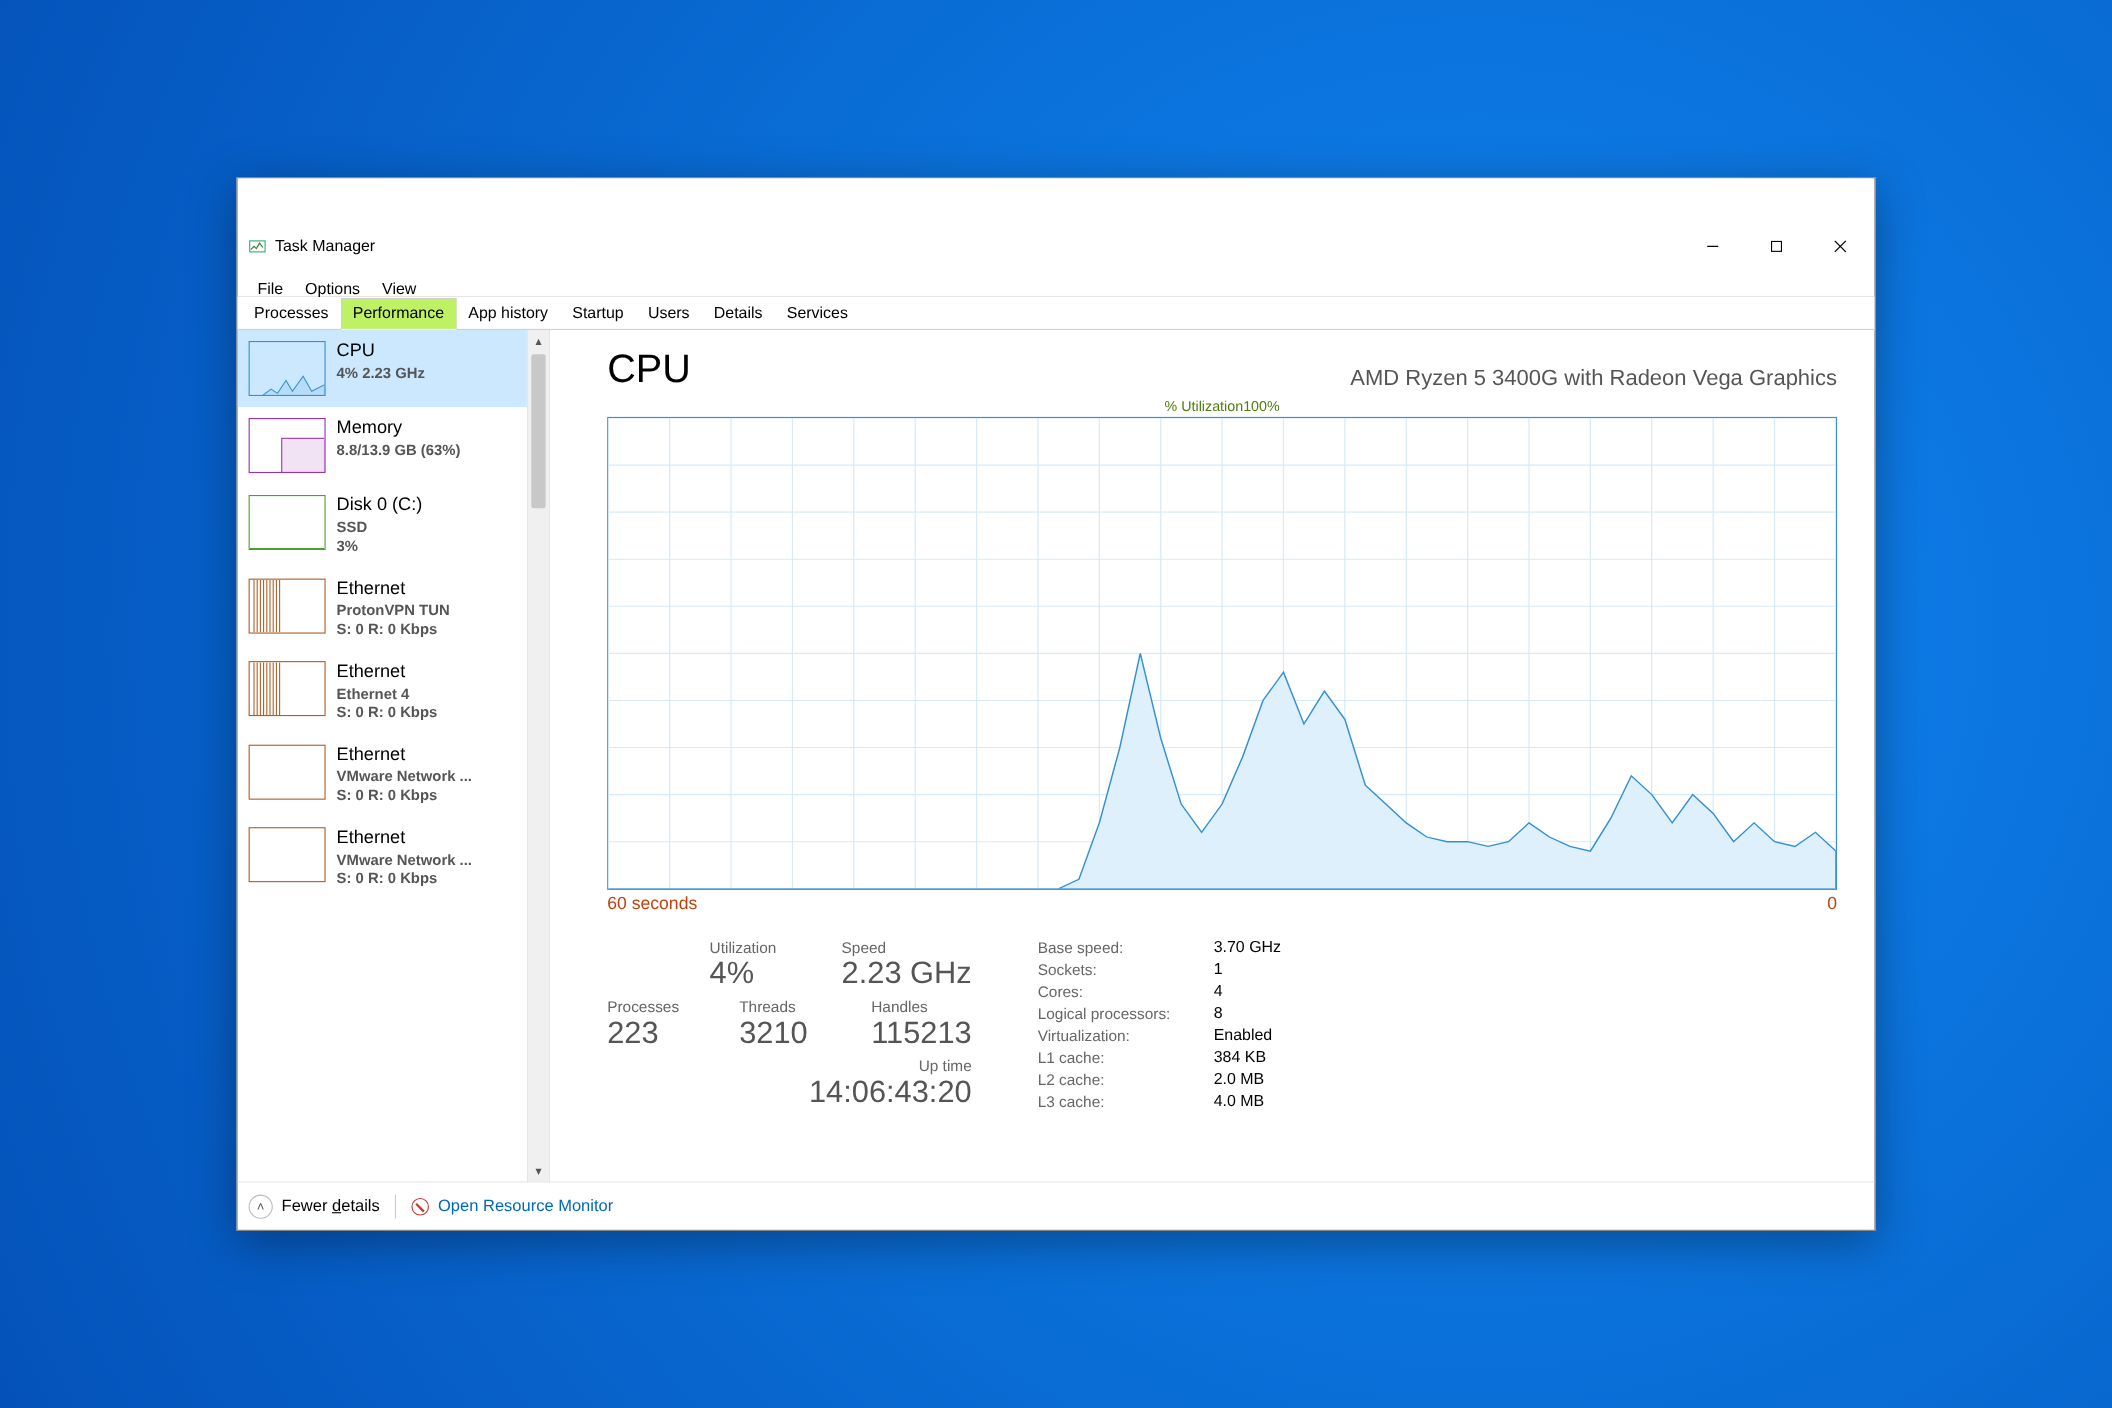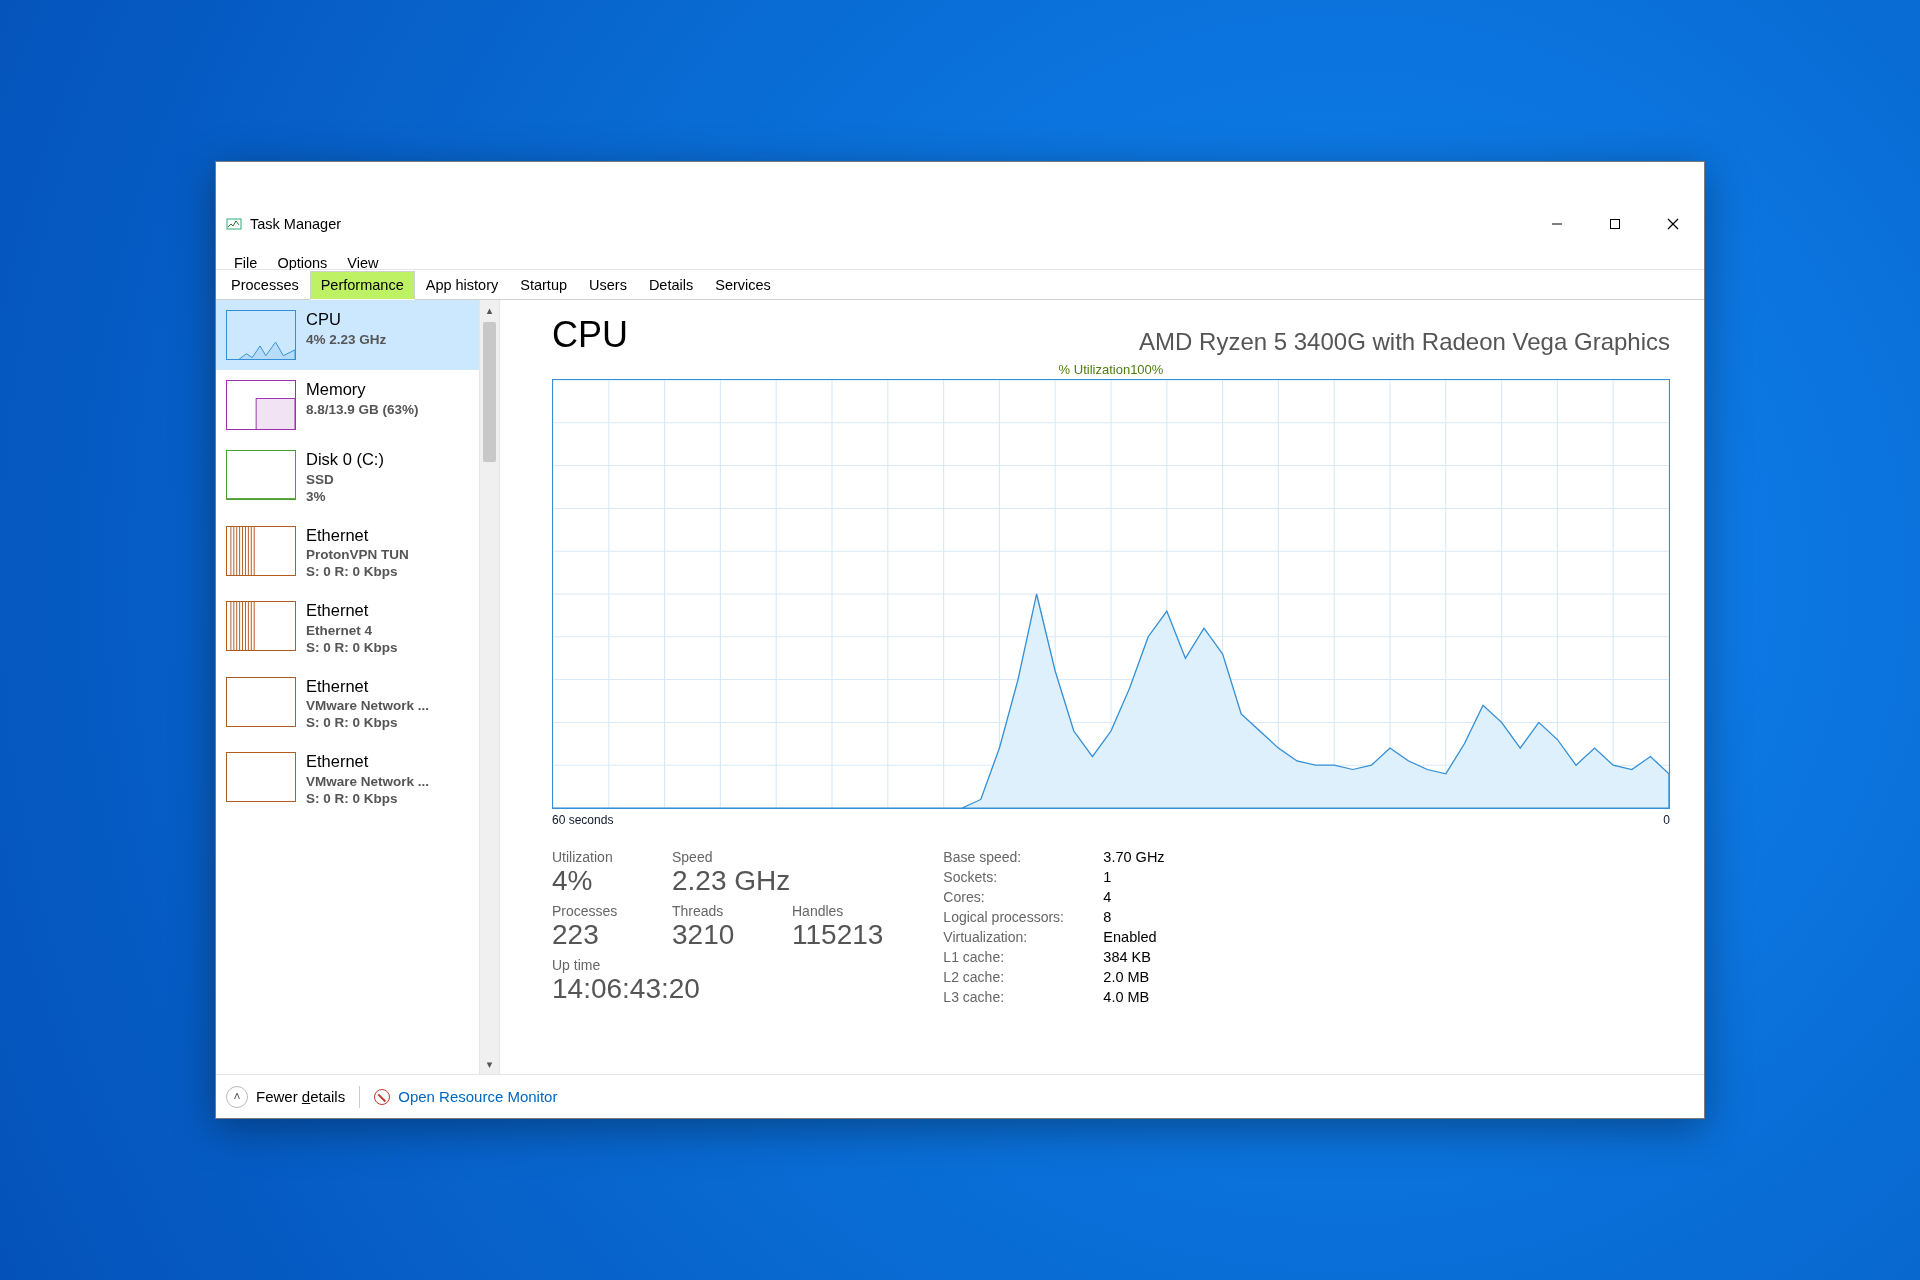--- a/index.html
+++ b/index.html
@@ -39,29 +39,29 @@
   .side-text .st-title { font-size: 16.5px; color:#000; line-height:1.2; }
   .side-text .st-sub { font-size: 13.5px; color:#555; line-height:1.25; margin-top:2px; white-space: pre-line; font-weight: bold; }
   .vscroll { width: 20px; background:#f0f0f0; display:flex; flex-direction:column; border-left:1px solid #e5e5e5;}
   .vscroll .arrow { height: 20px; display:flex; align-items:center; justify-content:center; color:#555; font-size:11px;}
   .vscroll .track { flex:1; position:relative; }
   .vscroll .grip { position:absolute; left:3px; right:3px; top:2px; height:140px; background:#c8c8c8; border-radius:2px;}
   
   .main { flex:1; padding: 14px 34px 0 52px; display:flex; flex-direction:column; min-width:0; }
   .main-header { display:flex; align-items:flex-end; justify-content:space-between; margin-bottom: 6px;}
   .main-header h1 { font-size: 36px; font-weight: 400; color:#000; }
-  .main-header .subtitle { font-size: 24px; color:#555; }
+  .main-header .subtitle { font-size: 20px; color:#555; }
   .chart-labels { display:flex; justify-content:center; font-size:13px; color:#4d7c0f; margin-bottom:2px;}
   .chart { border:1px solid #338fd6; height: 430px; position:relative; background:#fff; }
   .chart .grid line { stroke:#d8eaf7; stroke-width:1; }
   .chart .series { fill:#def0fb; stroke:#338fd6; stroke-width:1.2; }
-  .axis-labels { display:flex; justify-content:space-between; font-size:12px; color:#0f172a; margin-top:4px;}
+  .axis-labels { display:flex; justify-content:space-between; font-size:16px; color:#c2410c; margin-top:4px;}
   
   .stats { display:flex; gap: 60px; margin-top: 22px; }
-  .stats .col { display:flex; flex-direction:column; }
+  .stats .col { display:flex; flex-direction:column;align-items:flex-end; }
   .klabel { font-size:14px; color:#666; }
   .kval-big { font-size: 28px; color:#555; margin-top:0px; margin-bottom: 6px;}
   .row-labels { display:flex; gap: 40px; }
   .row-labels > div { min-width: 80px; }
   .pair-table { display:grid; grid-template-columns: 160px 140px; row-gap:4px; }
   .pair-table .k { font-size:14px; color:#666; }
   .pair-table .v { font-size:14.5px; color:#000; }
   
   .statusbar { height: 44px; border-top:1px solid #e5e5e5; display:flex; align-items:center; padding: 0 10px; gap:8px; font-size:15px;}
   .statusbar .chev { width:22px; height:22px; border:1px solid #bbb; border-radius:50%; display:flex; align-items:center; justify-content:center; font-size:12px; color:#555;}

